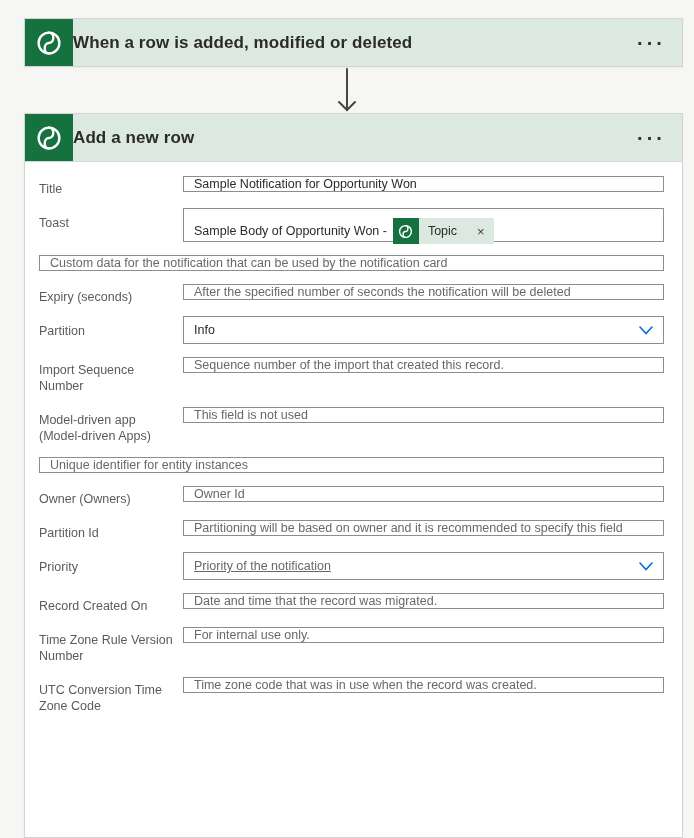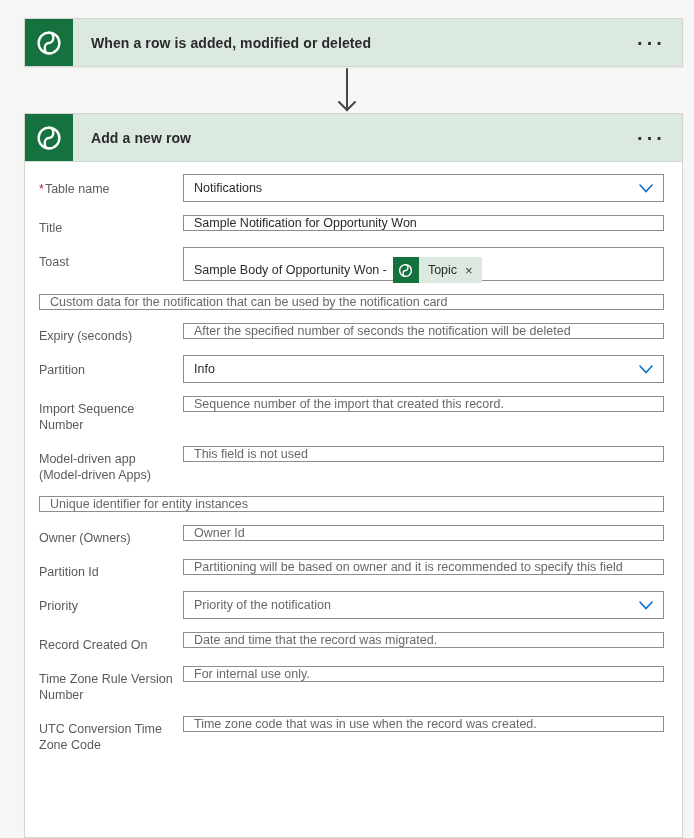--- a/index.html
+++ b/index.html
@@ -17,22 +17,22 @@
   .card-header {
     display:flex; align-items:stretch; height:48px;
     background:#dce9e0; border-bottom:1px solid #cfdcd4;
   }
   .connector-tile {
     width:48px; min-width:48px; background:#15713e;
     display:flex; align-items:center; justify-content:center;
   }
   .connector-tile svg { width:30px; height:30px; }
   .card-title {
-    flex:1; display:flex; align-items:center; padding-left:18px;
-    font-size:14px; font-weight:bold; color:#2b2b2b; letter-spacing:.1px;
+    flex:1; display:flex; align-items:center; 
+    font-size:17px; font-weight:bold; color:#2b2b2b; letter-spacing:.1px;
   }
   .menu-dots {
     display:flex; align-items:center; padding:0 16px; cursor:pointer;
     font-size:20px; font-weight:bold; color:#323130; letter-spacing:3px; line-height:1;
   }
   .trigger-card { top:18px; height:49px; }
   .trigger-card .card-header { height:100%; border-bottom:none; }
   .arrow-wrap {
     position:absolute; left:0; top:68px; width:694px; height:46px;
     display:flex; justify-content:center; pointer-events:none;
@@ -50,36 +50,36 @@
     width:100%; height:16px; border:1px solid #8f8d8b; background:#fff;
     padding:0 10px; font-family:inherit; font-size:12.5px; color:#2b2b2b;
     border-radius:0; outline:none;
   }
   input.text-input::placeholder { color:#6a6867; opacity:1; }
   .dropdown {
     display:flex; align-items:center; height:28px;
     border:1px solid #8f8d8b; background:#fff; padding:0 10px; cursor:pointer;
   }
   .dropdown .dd-value { flex:1; font-size:12.5px; color:#2b2b2b; }
-  .dropdown .dd-value.is-placeholder { color:#6a6867; }
+  .dropdown .dd-value.is-placeholder { color:#6a6867;text-decoration:underline; }
   .dropdown svg { width:14px; height:9px; }
   .tokenbox {
     display:flex; align-items:center; height:34px;
     border:1px solid #8f8d8b; background:#fff; padding:12px 6px 0 10px;
   }
   .tokenbox .prefix-text { font-size:12.5px; color:#2b2b2b; margin-right:6px; white-space:nowrap; }
   .token-pill { display:flex; align-items:stretch; height:26px; cursor:default; }
   .token-icon {
     width:26px; min-width:26px; background:#15713e;
     display:flex; align-items:center; justify-content:center;
   }
   .token-icon svg { width:17px; height:17px; }
   .token-body {
     display:flex; align-items:center; background:#dce9e0; padding:0 9px;
-    font-size:12.5px; color:#2b2b2b; gap:8px;
+    font-size:12.5px; color:#2b2b2b; gap:20px;
   }
   .token-x { font-size:13px; color:#3b3a39; cursor:pointer; line-height:1; }
 </style>
 </head>
 <body>
 
 <div class="stage">
 
   <div class="card trigger-card">
     <div class="card-header">
@@ -108,29 +108,20 @@
           <circle cx="12" cy="12" r="8.3"></circle>
           <path d="M12 3.7c4.6 0 4.6 8.3 0 8.3s-4.6 8.3 0 8.3"></path>
         </svg>
       </div>
       <div class="card-title">Add a new row</div>
       <div class="menu-dots">···</div>
     </div>
 
     <div class="card-body">
 
-      <div class="field-row">
-        <div class="field-label"><span class="req">*</span><span>Table name</span></div>
-        <div class="control dropdown">
-          <span class="dd-value">Notifications</span>
-          <svg viewBox="0 0 14 9" fill="none" stroke="#0b6ccd" stroke-width="1.6" stroke-linecap="round">
-              <polyline points="1,1 7,7.5 13,1"></polyline>
-            </svg>
-        </div>
-      </div>
 
       <div class="field-row">
         <div class="field-label">Title</div>
         <div class="control"><input class="text-input" type="text" value="Sample Notification for Opportunity Won" style=""></div>
       </div>
 
       <div class="field-row">
         <div class="field-label">Toast</div>
         <div class="control tokenbox">
           <span class="prefix-text">Sample Body of Opportunity Won -</span>

